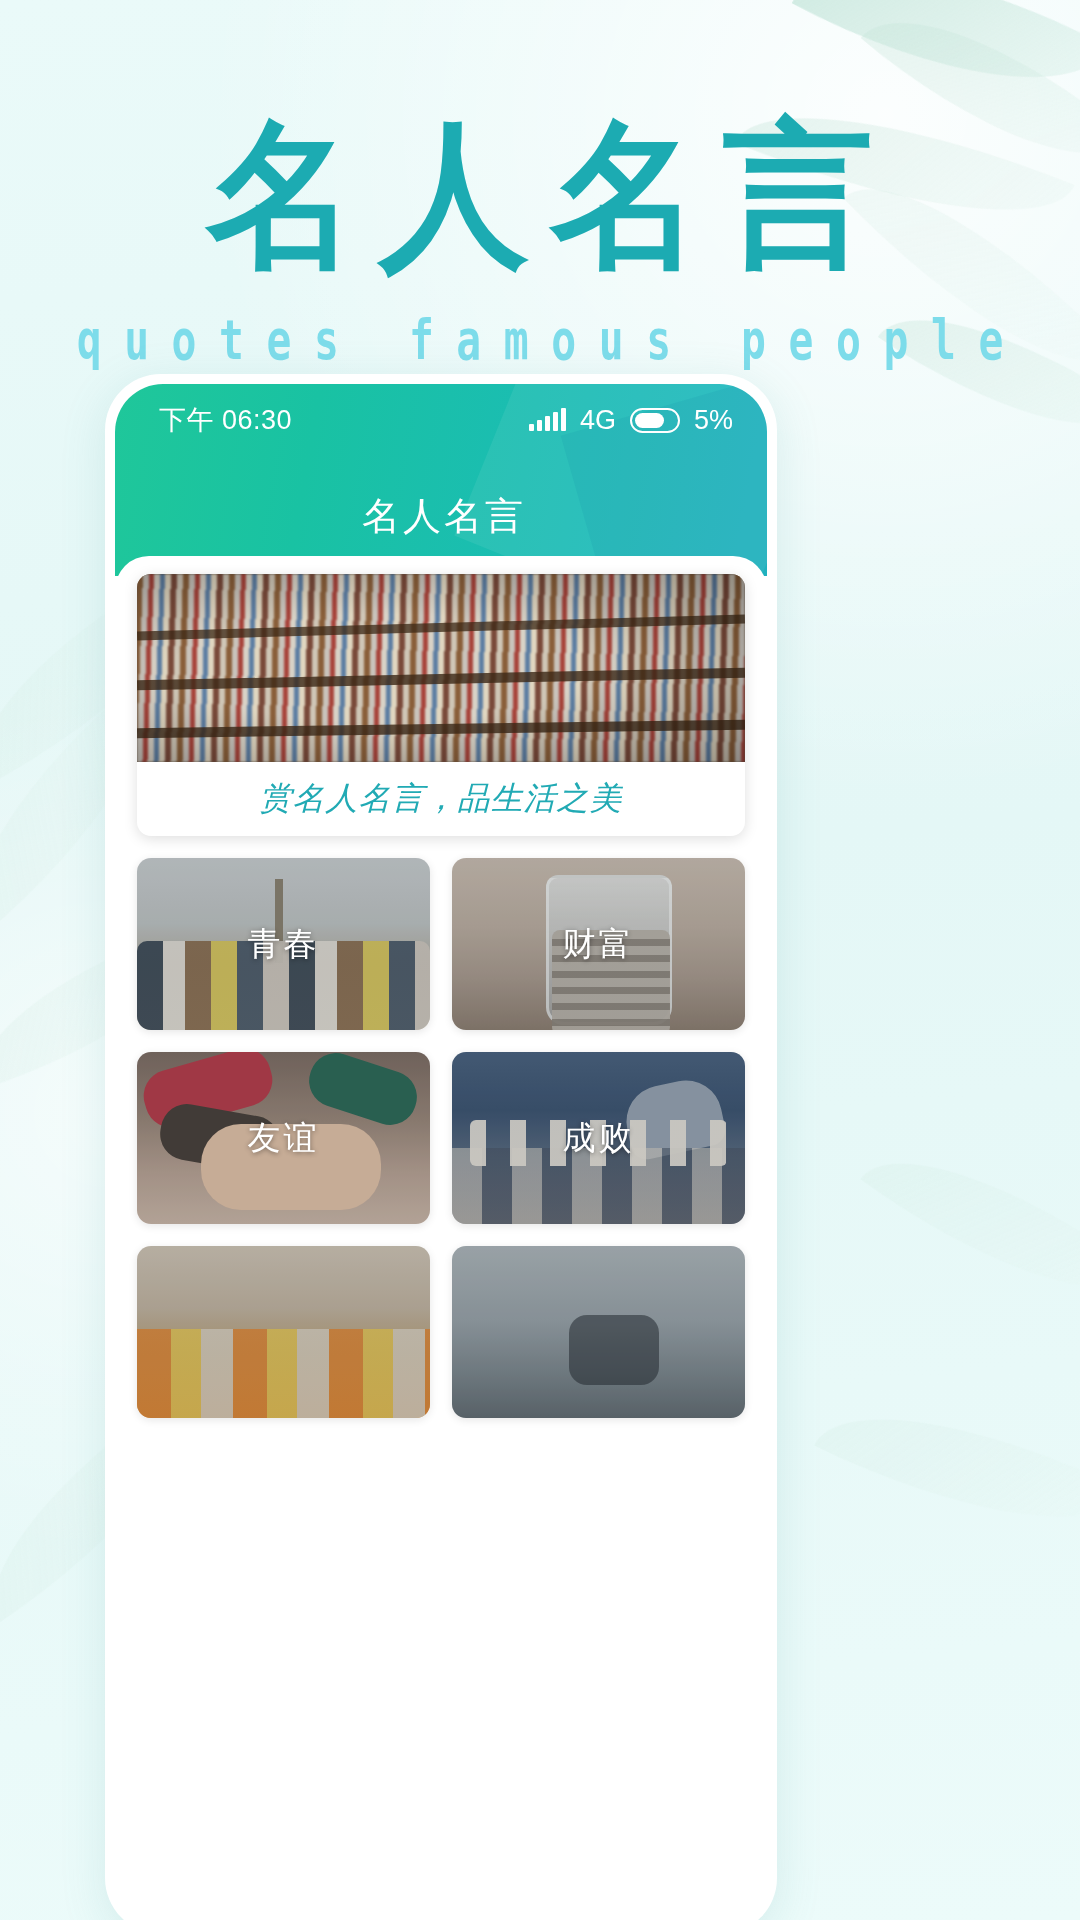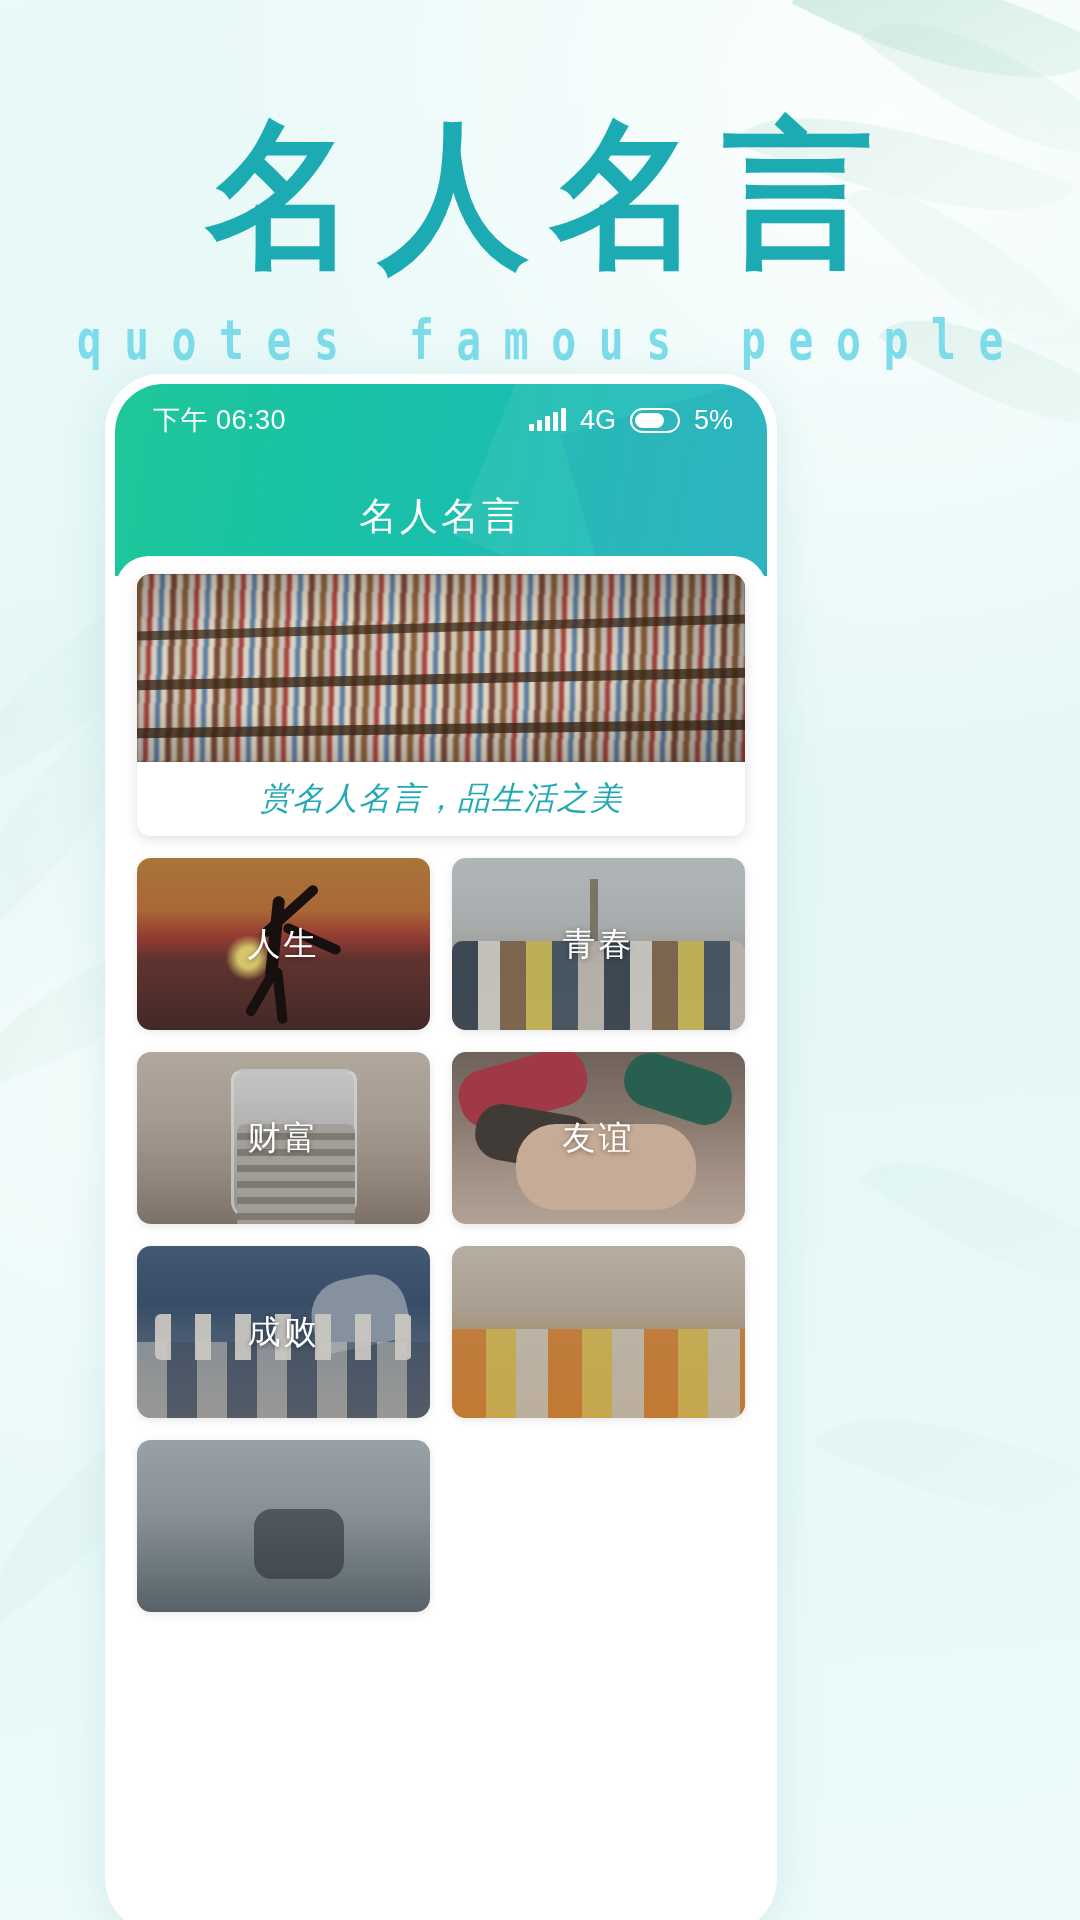--- a/index.html
+++ b/index.html
@@ -70,20 +70,21 @@
     background:#ffffff;
     position:relative;
   }
 
   
   #topbar {
     height:192px;
     background:linear-gradient(100deg,#1fc79a 0%, #19c2a3 30%, #1bbdb2 62%, #23b8c2 100%);
     position:relative;
     overflow:hidden;
+    padding-left:6px;
   }
   #topbar .facet-a {
     position:absolute; right:-40px; top:-120px;
     width:300px; height:340px;
     background:rgba(255,255,255,.07);
     transform:rotate(22deg);
   }
   #topbar .facet-b {
     position:absolute; right:-90px; top:10px;
     width:260px; height:300px;
@@ -363,31 +364,20 @@
           <div style="position:absolute;left:0;right:0;top:26%;height:9px;background:rgba(60,40,22,.75);transform:rotate(-1.6deg);"></div>
           <div style="position:absolute;left:0;right:0;top:53%;height:10px;background:rgba(60,40,22,.8);transform:rotate(-1.2deg);"></div>
           <div style="position:absolute;left:0;right:0;top:80%;height:10px;background:rgba(60,40,22,.8);transform:rotate(-.8deg);"></div>
           <div style="position:absolute;inset:0;background:radial-gradient(ellipse at 40% 50%, rgba(0,0,0,0) 40%, rgba(0,0,0,.30) 100%);"></div>
         </div>
         <div id="banner-caption">赏名人名言，品生活之美</div>
       </div>
 
       <div id="grid">
 
-        <div class="tile">
-          <div class="art art-life">
-            <span class="arm1"></span>
-              <span class="fig"></span>
-              <span class="arm2"></span>
-            <span class="leg1"></span>
-              <span class="leg2"></span>
-          </div>
-          <div class="shade"></div>
-          <div class="label">人生</div>
-        </div>
 
 
         <div class="tile">
           <div class="art art-youth">
             <span class="tower"></span>
               <span class="row"></span>
           </div>
           <div class="shade"></div>
           <div class="label">青春</div>
         </div>

